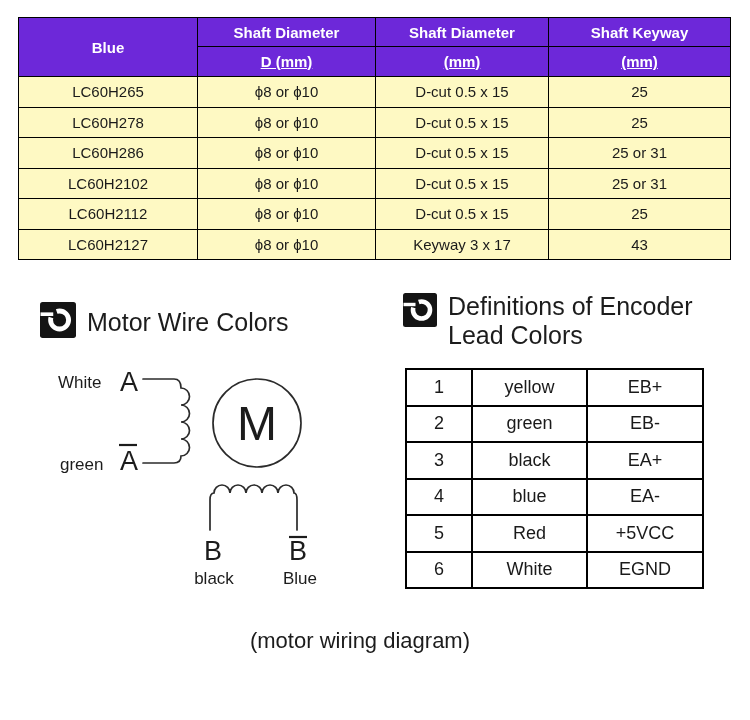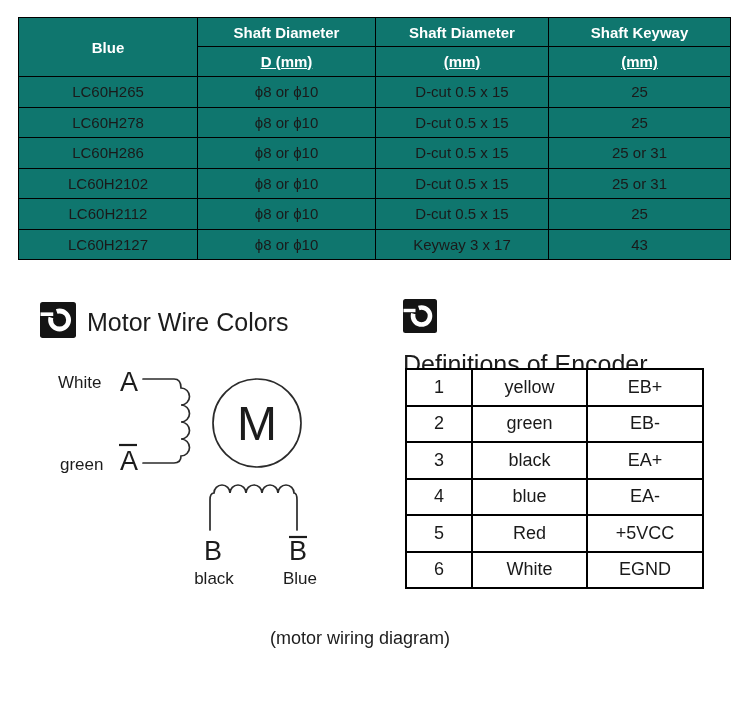--- a/index.html
+++ b/index.html
@@ -18,38 +18,38 @@
     border-collapse:collapse; table-layout:fixed;
     width:712px;
   }
   .spec-table th, .spec-table td {
     border:1.5px solid #000;
     text-align:center; vertical-align:middle;
     font-size:15px;
     padding:0;
   }
   .spec-table th {
-    background:#0f766e; color:#ffffff; font-weight:bold;
+    background:#6d28d9; color:#ffffff; font-weight:bold;
   }
   .spec-table .hrow1 th { height:28px; }
   .spec-table .hrow2 th { height:29px;text-decoration:underline; }
-  .spec-table td { height:29.5px; background:#0f766e; }
+  .spec-table td { height:29.5px; background:#fef9c3; }
   .col-model  { width:179px; }
   .col-diam   { width:178px; }
   .col-ext    { width:173px; }
   .col-len    { width:182px; }
 
   
   .section-heading {
     position:absolute; display:flex; align-items:flex-start; gap:11px;
     font-size:25px; color:#1c1c1c; line-height:29px;
   }
   .section-heading .hd-icon { flex:0 0 auto; margin-top:1px; }
   #motor-heading   { left:40px;  top:301px; align-items:center; }
-  #encoder-heading { left:403px; top:298px;flex-direction:column; }
+  #encoder-heading { left:403px; top:292px; }
 
   
   .encoder-table {
     position:absolute; left:405px; top:368px;
     border-collapse:collapse; table-layout:fixed;
     width:297px;
   }
   .encoder-table td {
     border:2px solid #000;
     text-align:center; vertical-align:middle;
@@ -66,21 +66,21 @@
   }
   #motor-diagram .wire   { fill:none; stroke:#2b2b2b; stroke-width:1.7; stroke-linecap:round; }
   #motor-diagram .lbl-sm { font-size:17px; fill:#1c1c1c; }
   #motor-diagram .lbl-lg { font-size:27px; fill:#1c1c1c; }
   #motor-diagram .lbl-m  { font-size:48px; fill:#1c1c1c; }
   #motor-diagram .barline{ stroke:#1c1c1c; stroke-width:2.2; }
 
   
   #caption {
     position:absolute; left:0; top:628px; width:720px;
-    text-align:center; font-size:18px; color:#1c1c1c;
+    text-align:center; font-size:22px; color:#1c1c1c;
   }
 </style>
 </head>
 <body>
 
 <table class="spec-table">
   <colgroup>
     <col class="col-model">
       <col class="col-diam">
       <col class="col-ext">
@@ -153,20 +153,21 @@
 <div class="section-heading" id="encoder-heading">
   <span class="hd-icon">
     <svg width="34" height="34" viewBox="0 0 34 34">
       <rect x="0" y="0" width="34" height="34" rx="2.5" fill="#141414"></rect>
       <circle cx="18.5" cy="17" r="8.5" fill="none" stroke="#ffffff" stroke-width="4.6" stroke-dasharray="29 8"></circle>
       <line x1="0.5" y1="11.5" x2="12.5" y2="11.5" stroke="#ffffff" stroke-width="3.4"></line>
     </svg>
   </span>
   <span>
     <span>Definitions of Encoder</span><br>
+    <span>Lead Colors</span>
   </span>
 </div>
 
 <table class="encoder-table">
   <colgroup>
     <col class="enc-col-pin">
       <col class="enc-col-color">
       <col class="enc-col-signal">
   </colgroup>
   <tbody>

